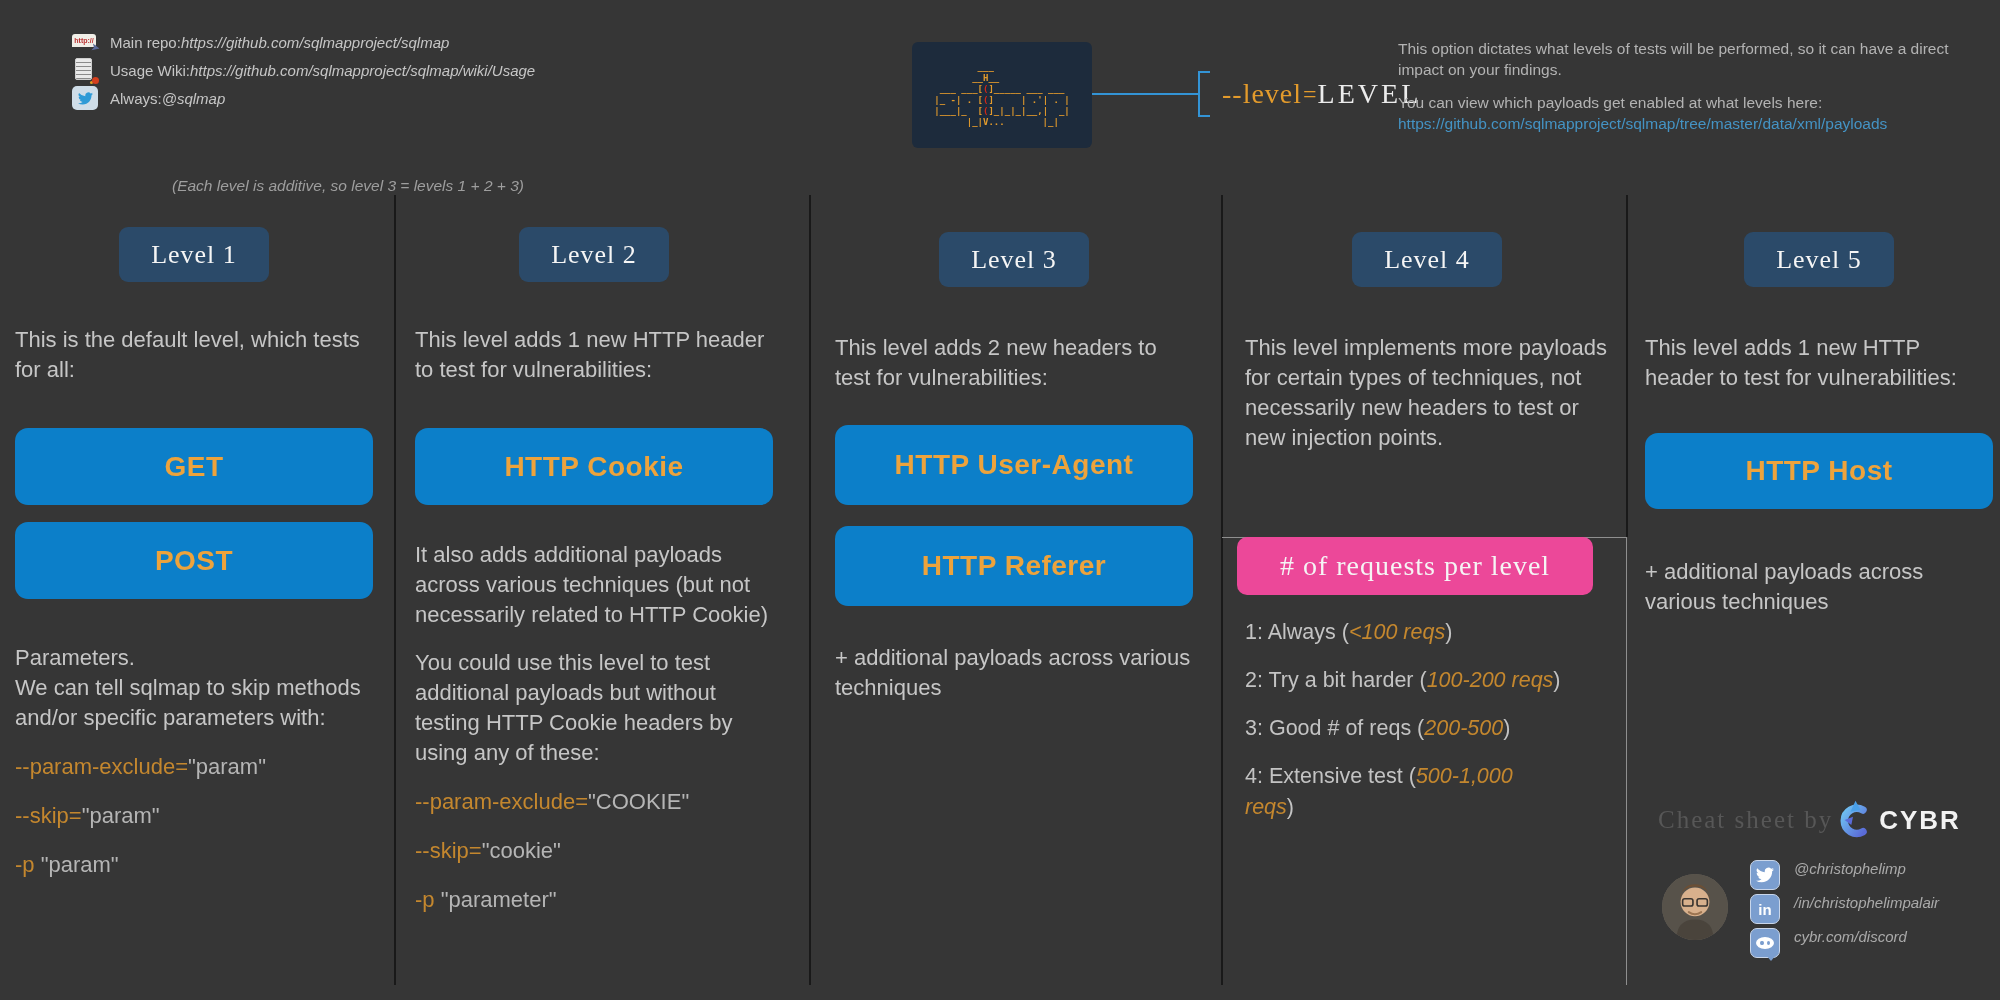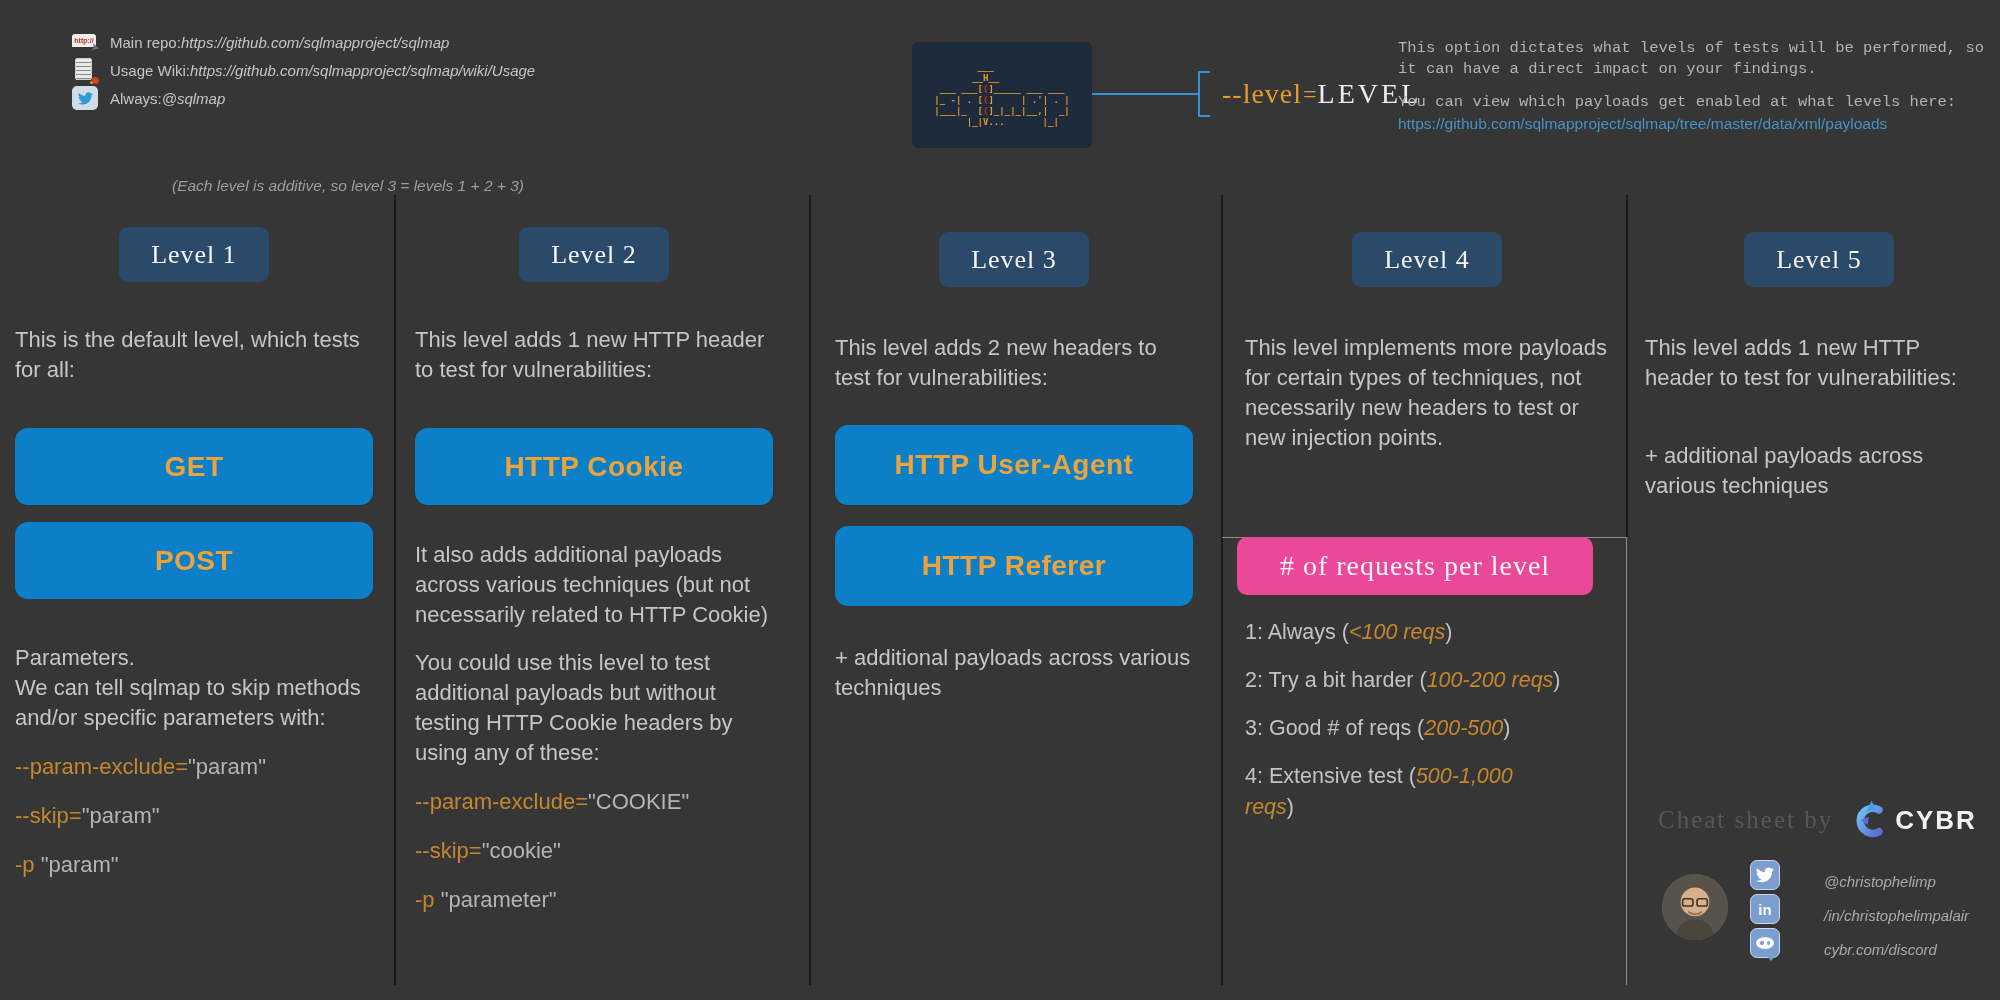--- a/index.html
+++ b/index.html
@@ -38,21 +38,21 @@
   .bracket { position:absolute; left:1198px; top:71px; width:12px; height:46px;
     border-left:2px solid #3394d6; border-top:2px solid #3394d6; border-bottom:2px solid #3394d6; }
   .option-text { position:absolute; left:1222px; top:72px; height:44px; display:flex; align-items:center;
     font-family:cursive; }
   .option-flag { color:#e39b2c; font-size:28px; letter-spacing:1px; }
   .option-eq { color:#e39b2c; font-size:24px; margin:0 1px; }
   .option-value { color:#ececec; font-size:28px; letter-spacing:3px; }
 
   
   .hdr-desc { position:absolute; left:1398px; top:38px; width:594px; }
-  .hdr-desc p { color:#b3b3b3; font-size:15.5px; line-height:21px; margin-bottom:12px;font-family:Liberation Mono, monospace; }
+  .hdr-desc p { color:#b3b3b3; font-size:15.5px; line-height:21px; margin-bottom:12px; }
   .payloads-link { color:#4493c4; font-size:15.5px; line-height:21px; display:inline-block; }
 
   
   .note { position:absolute; left:172px; top:177px; font-size:15.5px; font-style:italic; color:#9e9e9e; }
 
   
   .vdiv { position:absolute; top:195px; width:2px; height:790px; background:#191919; }
   .vdiv-1 { left:394px; } .vdiv-2 { left:809px; } .vdiv-3 { left:1221px; }
   .vdiv-4 { left:1626px; height:342px; }
   .hline-light { position:absolute; left:1222px; top:537px; width:405px; height:1px; background:#8f8f8f; }
@@ -101,30 +101,30 @@
   .req-badge { margin-top:84px; margin-left:-8px; width:356px; height:58px; background:#ec4899; border-radius:10px;
     display:flex; align-items:center; justify-content:center;
     font-family:cursive; font-size:28px; color:#f5f5f5; letter-spacing:1px; }
   .req-list { margin-top:22px; }
   .req-item { font-size:21.5px; line-height:31px; color:#c3c3c3; margin-bottom:17px; }
   .req-item .hl { color:#c4872e; font-style:italic; }
   .req-item.wrap-narrow { max-width:300px; }
 
   
   .credit { position:absolute; left:1658px; top:800px; display:flex; align-items:center; }
-  .credit-text { font-family:cursive; font-size:25px; color:#575757; letter-spacing:2px; margin-right:16px; }
+  .credit-text { font-family:cursive; font-size:25px; color:#575757; letter-spacing:2px; }
   .brand { display:flex; align-items:center; }
   .brand svg { width:40px; height:40px; margin-right:6px; }
   .brand-name { font-size:26px; font-weight:bold; color:#f2f2f2; letter-spacing:2px; }
 
   .socials { position:absolute; left:1662px; top:860px; }
   .avatar { position:absolute; left:0; top:14px; width:66px; height:66px; border-radius:50%; overflow:hidden; background:#6d675e; }
   .avatar svg { width:100%; height:100%; }
   .soc-rows { margin-left:88px; }
-  .soc-row { display:flex; align-items:flex-end; height:30px; margin-bottom:4px;gap:30px; }
+  .soc-row { display:flex; align-items:flex-start; height:30px; margin-bottom:4px; }
   .soc-ic { width:30px; height:30px; border-radius:7px; background:#7b9ecf; border:1px solid #c9d6ea;
     display:flex; align-items:center; justify-content:center; margin-right:14px; flex:0 0 30px; position:relative; }
   .soc-ic svg { width:18px; height:18px; fill:#ffffff; }
   .soc-ic .in-glyph { color:#fff; font-size:15px; font-weight:bold; font-family:"Liberation Sans",sans-serif; }
   .d-body { width:18px; height:12px; background:#fff; border-radius:50%; display:flex; gap:3px; align-items:center; justify-content:center; }
   .d-eye { width:3.5px; height:4.5px; background:#7b9ecf; border-radius:50%; }
   .d-tail { position:absolute; right:3px; bottom:-4px; width:0; height:0;
     border-left:5px solid transparent; border-right:5px solid transparent; border-top:6px solid #7b9ecf; }
   .soc-handle { font-size:15px; font-style:italic; color:#aaaaaa; }
 </style>
@@ -255,20 +255,21 @@
       </div>
       <div class="req-item wrap-narrow">
         <span>4: Extensive test (</span><span class="hl">500-1,000 reqs</span><span>)</span>
       </div>
     </div>
   </div>
 
   <div class="column col-5">
     <div class="level-badge">Level 5</div>
     <div class="col-intro">This level adds 1 new HTTP header to test for vulnerabilities:</div>
+    <div class="blue-btn">HTTP Host</div>
     <div class="col-outro">+ additional payloads across various techniques</div>
   </div>
 
   <div class="credit">
     <span class="credit-text">Cheat sheet by</span>
     <span class="brand">
       <svg viewBox="0 0 48 48">
         <defs>
           <linearGradient id="cybrg" x1="0" y1="0" x2="1" y2="1">
             <stop offset="0" stop-color="#6fc3f2"></stop>

